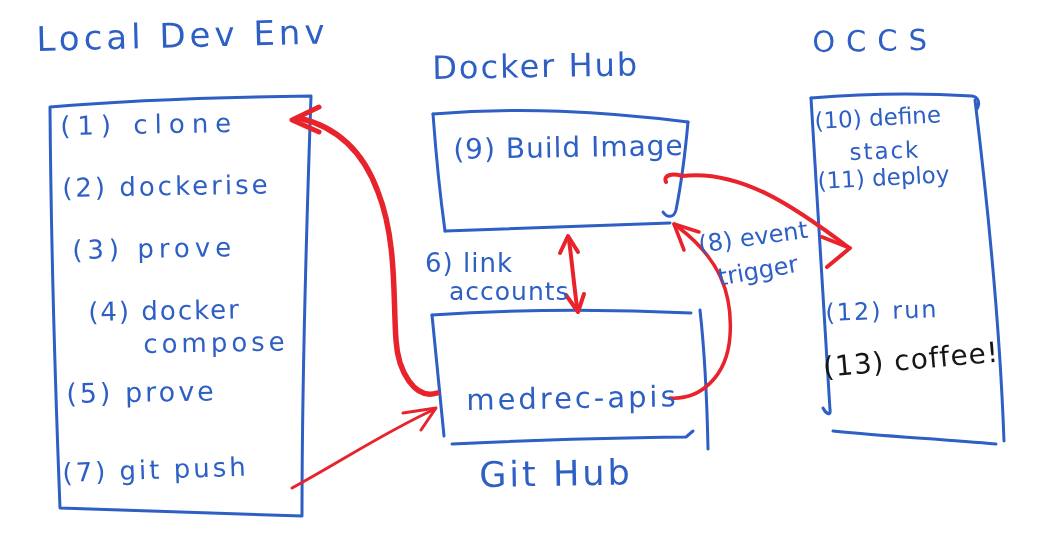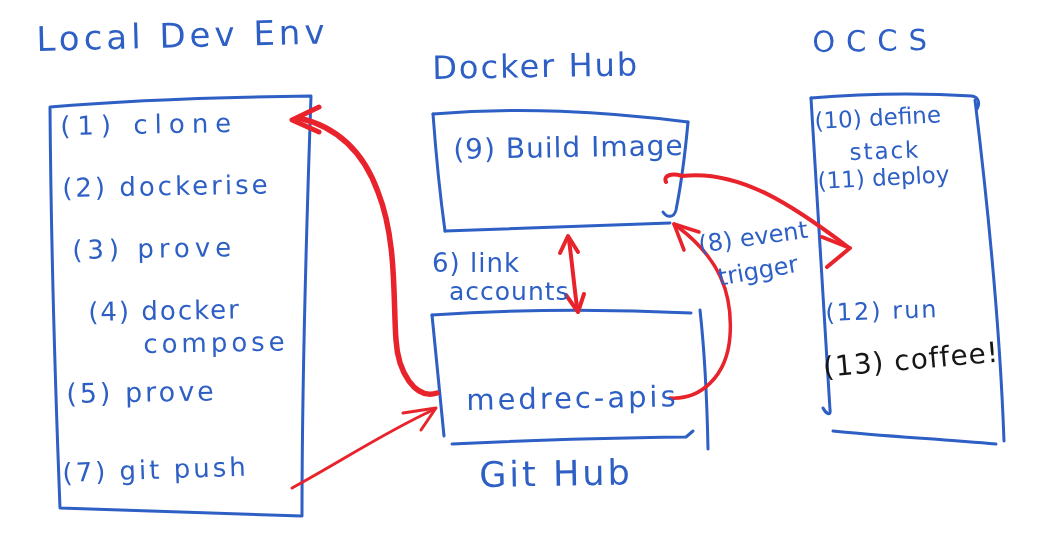--- a/index.html
+++ b/index.html
@@ -95,21 +95,21 @@
   <div class="hw" style="left:60px;top:113px;font-size:26px;letter-spacing:7px;transform:rotate(-1deg);">(1) clone</div>
   <div class="hw" style="left:62px;top:175px;font-size:26px;letter-spacing:3px;transform:rotate(-1deg);">(2) dockerise</div>
   <div class="hw" style="left:72px;top:237px;font-size:26px;letter-spacing:5px;transform:rotate(-1deg);">(3) prove</div>
   <div class="hw" style="left:88px;top:299px;font-size:26px;letter-spacing:2px;transform:rotate(-1deg);">(4) docker</div>
   <div class="hw" style="left:143px;top:331px;font-size:26px;letter-spacing:4px;transform:rotate(-1deg);">compose</div>
   <div class="hw" style="left:66px;top:380px;font-size:27px;letter-spacing:3px;transform:rotate(-1deg);">(5) prove</div>
   <div class="hw" style="left:62px;top:460px;font-size:26px;letter-spacing:3px;transform:rotate(-2deg);">(7) git push</div>
 
   <div class="hw" style="left:453px;top:136px;font-size:28px;letter-spacing:1px;transform:rotate(-1deg);">(9) Build Image</div>
 
-  <div class="hw" style="left:425px;top:250px;font-size:26px;letter-spacing:1px;margin-left:7px;">6) link</div>
+  <div class="hw" style="left:425px;top:250px;font-size:26px;letter-spacing:1px;">6) link</div>
   <div class="hw" style="left:449px;top:279px;font-size:25px;letter-spacing:1px;text-align:right;">accounts</div>
 
   <div class="hw" style="left:697px;top:233px;font-size:24px;transform:rotate(-8deg);">(8) event</div>
   <div class="hw" style="left:716px;top:266px;font-size:24px;transform:rotate(-10deg);">trigger</div>
 
   <div class="hw" style="left:466px;top:386px;font-size:29px;letter-spacing:3px;transform:rotate(-1deg);">medrec-apis</div>
 
   <div class="hw" style="left:814px;top:110px;font-size:23px;transform:rotate(-3deg);">(10) define</div>
   <div class="hw" style="left:849px;top:141px;font-size:23px;letter-spacing:2px;transform:rotate(-2deg);">stack</div>
   <div class="hw" style="left:817px;top:170px;font-size:23px;transform:rotate(-3deg);">(11) deploy</div>

